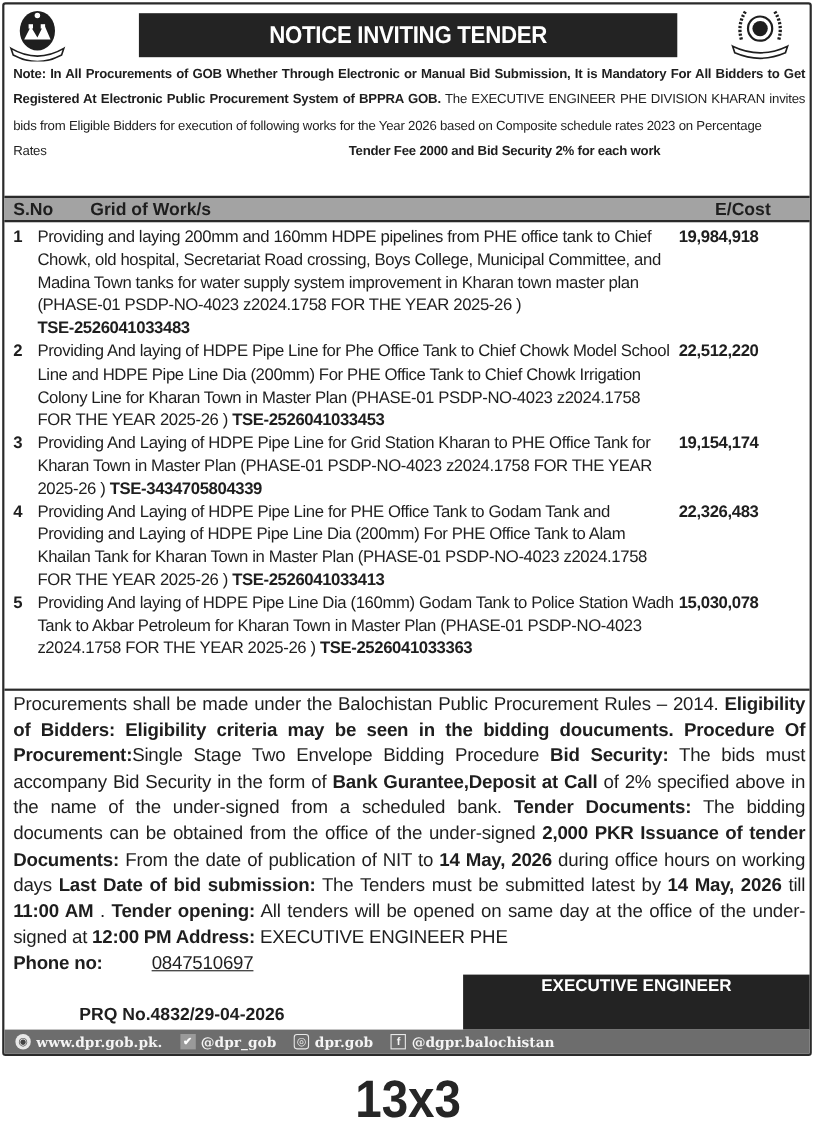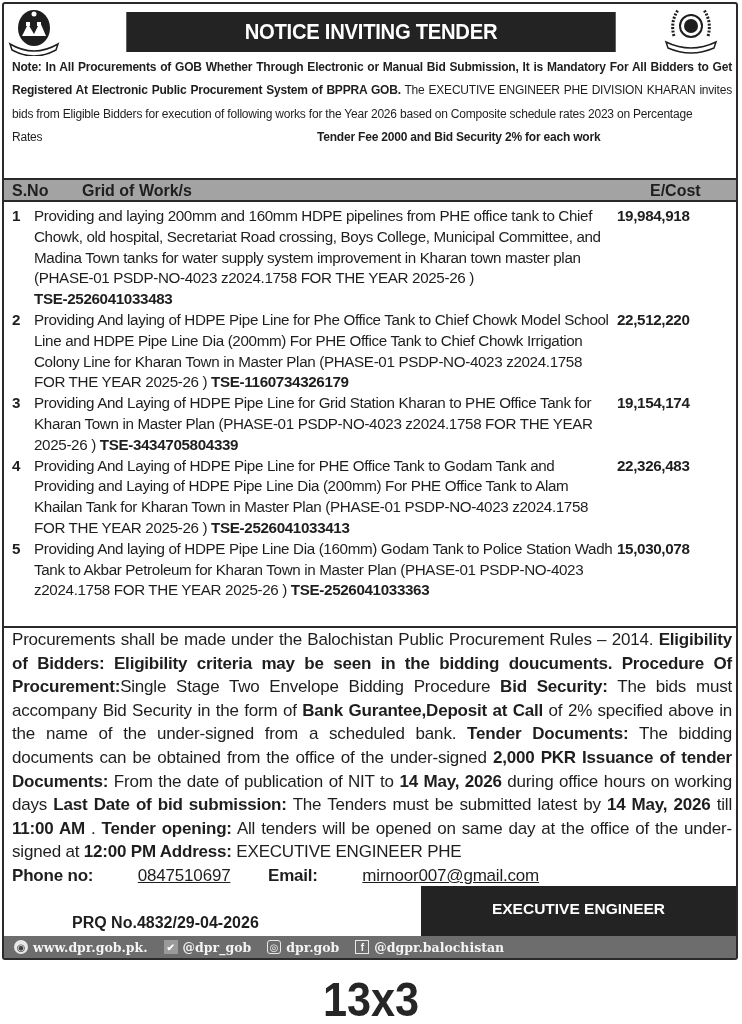--- a/index.html
+++ b/index.html
@@ -31,21 +31,21 @@
     .work .tse { font-weight: bold; }
     .divider { position: absolute; left: 4px; top: 626px; width: 732px; height: 0;
                border-top: 2px solid #2a2a2a; }
     .body-text { position: absolute; left: 12px; top: 628px; width: 720px; font-size: 17px;
                  line-height: 23.6px; text-align: justify; letter-spacing: -0.2px; }
     .body-text b { font-weight: bold; }
     .u { text-decoration: underline; padding-left: 40px; }
     .contact-line { display: flex; }
     .sign-box { position: absolute; left: 421px; top: 886px; width: 315px; height: 50px;
                 background: #232323; color: #fff; font-weight: bold; font-size: 15.5px;
-                text-align: center; line-height: 21px; padding-top: 12px; box-sizing: border-box; }
+                text-align: center; line-height: 21px; padding-top: 0; box-sizing: border-box; }
     .prq { position: absolute; left: 24px; top: 914px; font-weight: bold; font-size: 16px; margin-left: 48px; }
     .social { position: absolute; left: 4px; top: 936px; width: 732px; height: 22px;
               background: #6d6d6d; color: #f4f4f4; font-family: "DejaVu Serif", serif;
               font-weight: bold; font-size: 12.5px; display: flex; align-items: center; }
     .social .item { display: flex; align-items: center; margin-right: 16px; }
     .social .ic { display: inline-flex; align-items: center; justify-content: center;
                   width: 14px; height: 14px; margin-right: 5px; font-size: 10px; }
     .ic-web { background: #e8e8e8; border-radius: 50%; color: #444; }
     .ic-tw { background: #9a9a9a; color: #fff; }
     .ic-ig { border: 1.5px solid #e8e8e8; border-radius: 3px; box-sizing: border-box; }
@@ -92,21 +92,21 @@
 </div>
 
 <div class="works">
   <div class="work">
     <span class="sn">1</span>
     <span>Providing and laying 200mm and 160mm HDPE pipelines from PHE office tank to Chief Chowk, old hospital, Secretariat Road crossing, Boys College, Municipal Committee, and Madina Town tanks for water supply system improvement in Kharan town master plan (PHASE-01 PSDP-NO-4023 z2024.1758 FOR THE YEAR 2025-26 ) </span><br><span class="tse">TSE-2526041033483</span>
     <span class="cost">19,984,918</span>
   </div>
   <div class="work">
     <span class="sn">2</span>
-    <span>Providing And laying of HDPE Pipe Line for Phe Office Tank to Chief Chowk Model School Line and HDPE Pipe Line Dia (200mm) For PHE Office Tank to Chief Chowk Irrigation Colony Line for Kharan Town in Master Plan (PHASE-01 PSDP-NO-4023 z2024.1758 FOR THE YEAR 2025-26 ) </span><span class="tse">TSE-1160734326179</span>
+    <span>Providing And laying of HDPE Pipe Line for Phe Office Tank to Chief Chowk Model School Line and HDPE Pipe Line Dia (200mm) For PHE Office Tank to Chief Chowk Irrigation Colony Line for Kharan Town in Master Plan (PHASE-01 PSDP-NO-4023 z2024.1758 FOR THE YEAR 2025-26 ) </span><span class="tse">TSE-2526041033453</span>
     <span class="cost">22,512,220</span>
   </div>
   <div class="work">
     <span class="sn">3</span>
     <span>Providing And Laying of HDPE Pipe Line for Grid Station Kharan to PHE Office Tank for Kharan Town in Master Plan (PHASE-01 PSDP-NO-4023 z2024.1758 FOR THE YEAR 2025-26 ) </span><span class="tse">TSE-3434705804339</span>
     <span class="cost">19,154,174</span>
   </div>
   <div class="work">
     <span class="sn">4</span>
     <span>Providing And Laying of HDPE Pipe Line for PHE Office Tank to Godam Tank and Providing and Laying of HDPE Pipe Line Dia (200mm) For PHE Office Tank to Alam Khailan Tank for Kharan Town in Master Plan (PHASE-01 PSDP-NO-4023 z2024.1758 FOR THE YEAR 2025-26 ) </span><span class="tse">TSE-2526041033413</span>
@@ -118,21 +118,20 @@
     <span class="cost">15,030,078</span>
   </div>
 </div>
 
 <div class="divider"></div>
 
 <div class="body-text">
   <span>Procurements shall be made under the Balochistan Public Procurement Rules – 2014. </span><b>Eligibility of Bidders: Eligibility criteria may be seen in the bidding doucuments. Procedure Of Procurement:</b><span>Single Stage Two Envelope Bidding Procedure </span><b>Bid Security:</b><span> The bids must accompany Bid Security in the form of </span><b>Bank Gurantee,Deposit at Call</b><span> of 2% specified above in the name of the under-signed from a scheduled bank. </span><b>Tender Documents:</b><span> The bidding documents can be obtained from the office of the under-signed </span><b>2,000 PKR Issuance of tender Documents:</b><span> From the date of publication of NIT to </span><b>14 May, 2026</b><span> during office hours on working days </span><b>Last Date of bid submission:</b><span> The Tenders must be submitted latest by </span><b>14 May, 2026</b><span> till </span><b>11:00 AM</b><span> . </span><b>Tender opening:</b><span> All tenders will be opened on same day at the office of the under- signed at </span><b>12:00 PM Address:</b><span> EXECUTIVE ENGINEER PHE</span>
   <div class="contact-line">
     <span style="width:256px"><b>Phone no:</b> <span class="u">0847510697</span></span>
-    <span><b>Email:</b> <span class="u">mirnoor007@gmail.com</span></span>
   </div>
 </div>
 
 <div class="sign-box">
   <div>EXECUTIVE ENGINEER</div>
 </div>
 
 <div class="prq">PRQ No.4832/29-04-2026</div>
 
 <div class="social">

